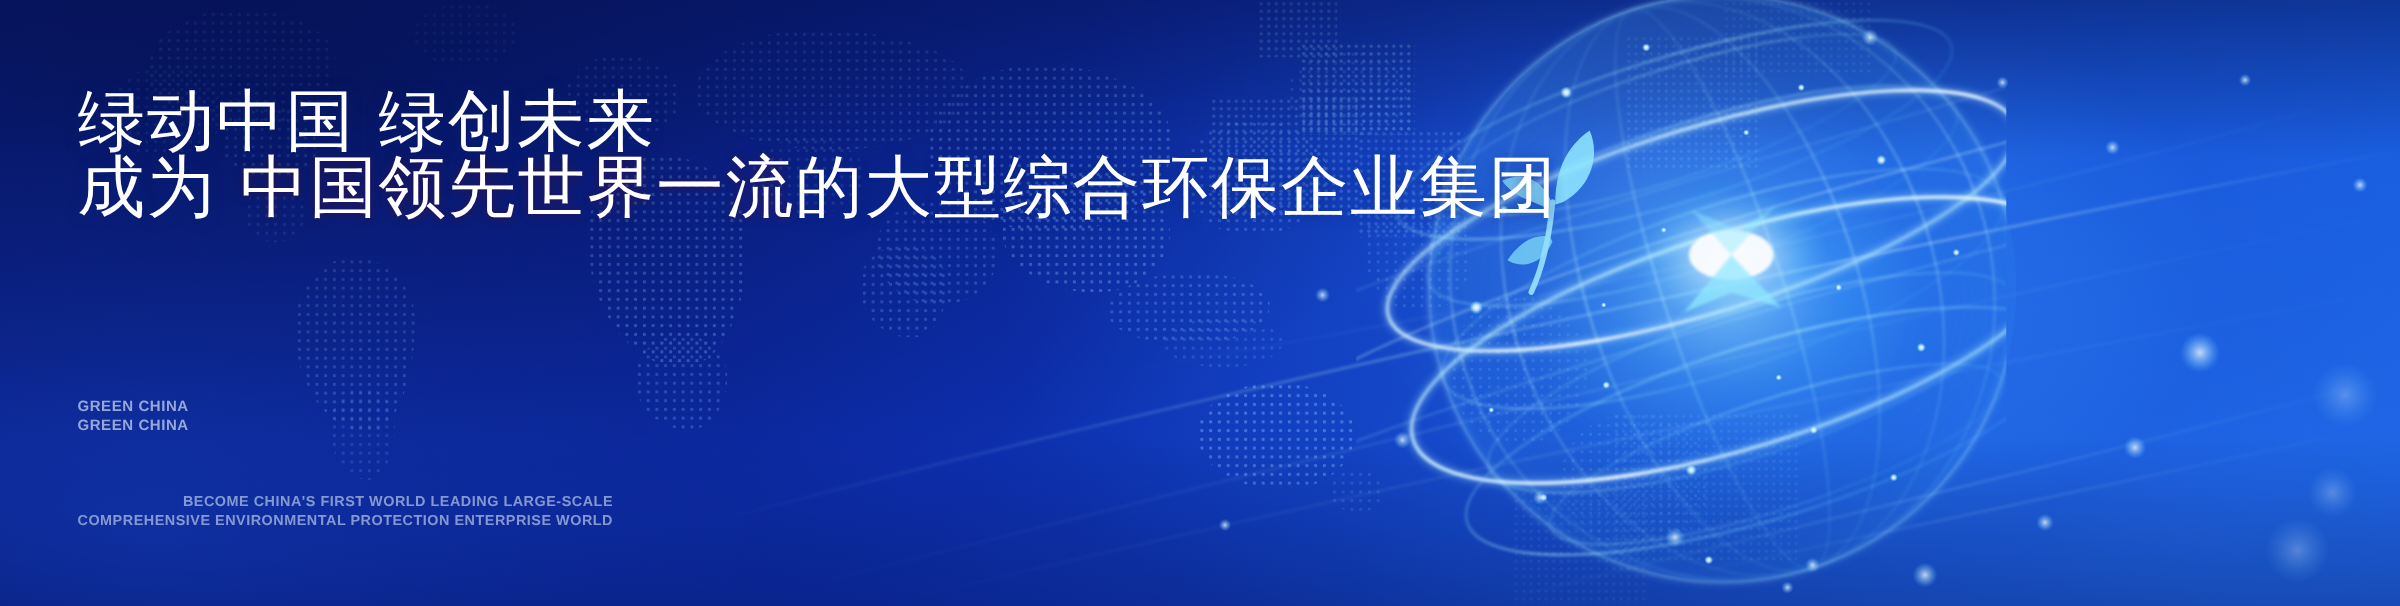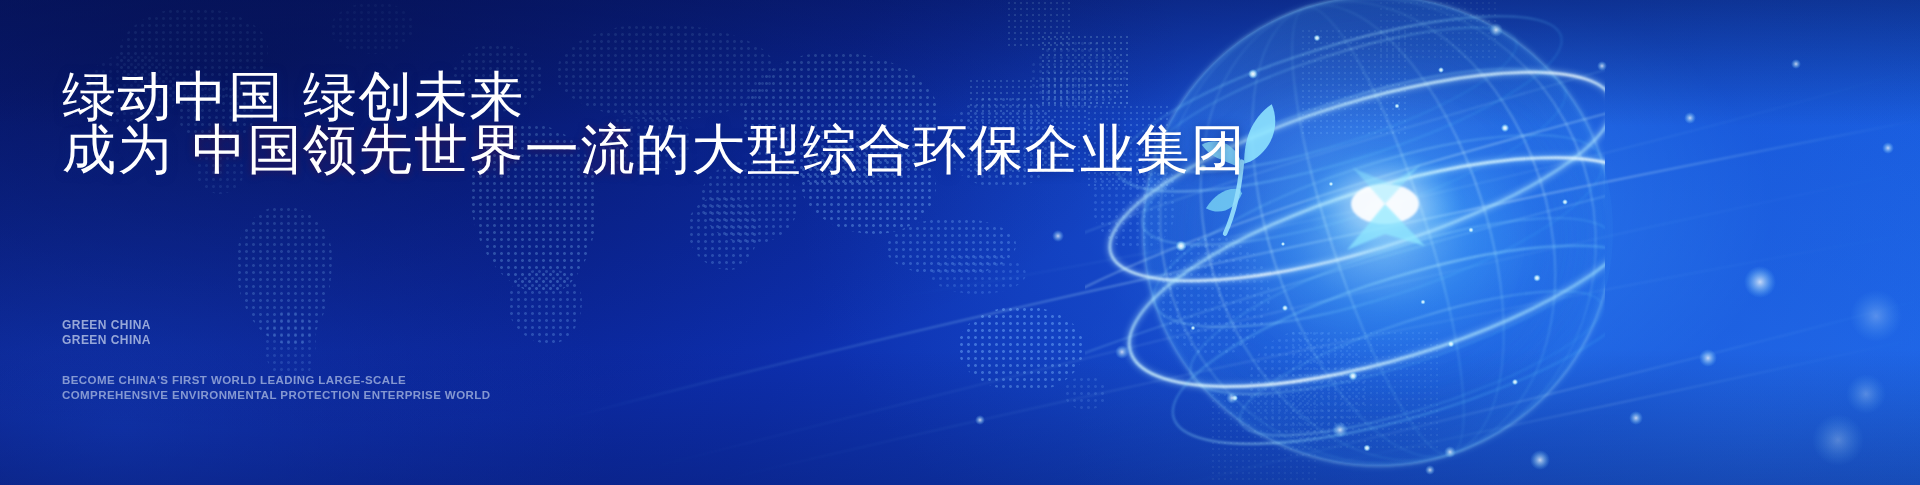--- a/index.html
+++ b/index.html
@@ -81,21 +81,21 @@
   #en-block{position:absolute;left:62px;top:318px;}
   .en-small{
     color:#b9c6e8;
     font-size:12px;
     font-weight:bold;
     letter-spacing:.45px;
     line-height:14.5px;
     opacity:.80;
     white-space:nowrap;
   }
-  #en-long{position:absolute;left:62px;top:373px;}
+  #en-long{position:absolute;left:62px;top:395px;text-align:right;}
   .en-long-line{
     color:#b3c2e6;
     font-size:11.5px;
     font-weight:bold;
     letter-spacing:.42px;
     line-height:14.5px;
     opacity:.72;
     white-space:nowrap;
   }
 </style>

